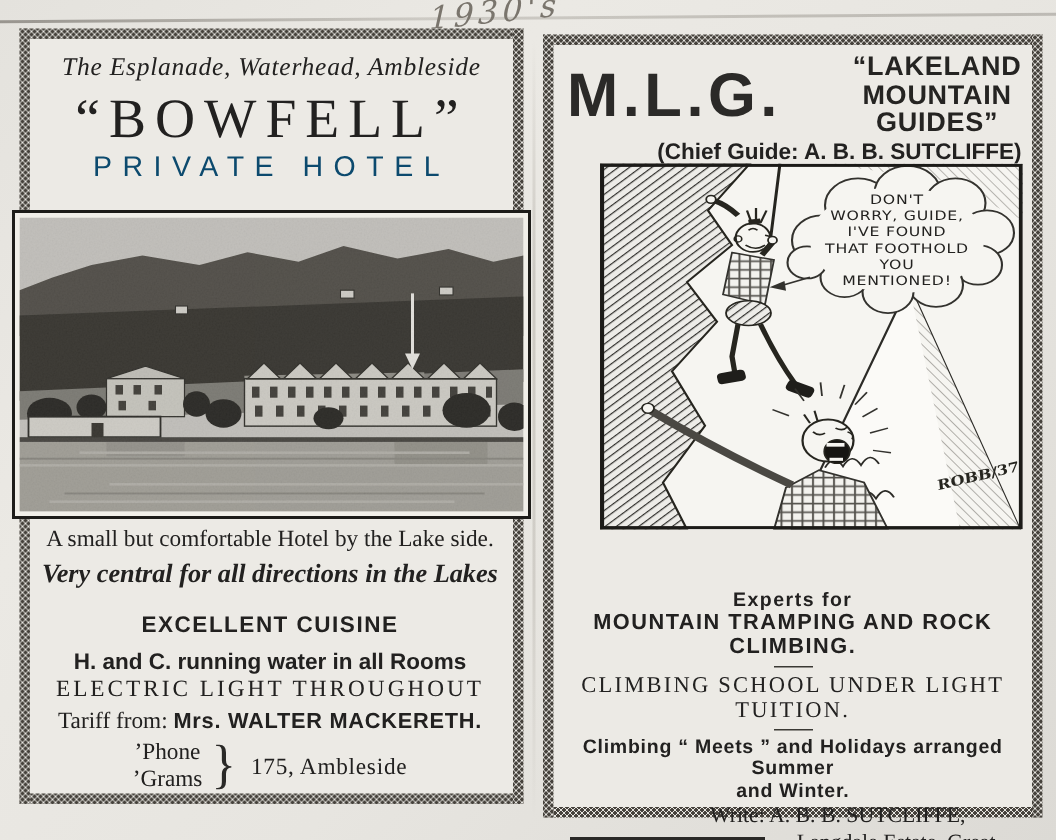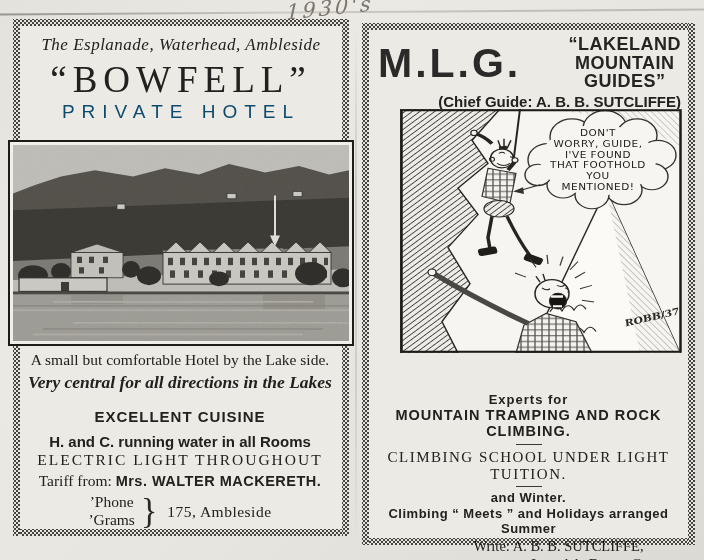--- a/index.html
+++ b/index.html
@@ -341,22 +341,22 @@
         <rect x="1.5" y="1.5" width="279" height="293" fill="none" stroke="#1c1b18" stroke-width="2.5"></rect>
       </svg>
     </div>
 
     <div class="rp-text">
       <div class="rp-intro">Experts for</div>
       <div class="rp-main">MOUNTAIN TRAMPING AND ROCK CLIMBING.</div>
       <div class="mini-rule"></div>
       <div class="rp-school">CLIMBING SCHOOL UNDER LIGHT TUITION.</div>
       <div class="mini-rule"></div>
+      <div class="rp-meets">Climbing “ Meets ” and Holidays arranged Summer</div>
       <div class="rp-meets" style="margin-top:0">and Winter.</div>
-      <div class="rp-meets">Climbing “ Meets ” and Holidays arranged Summer</div>
       <div class="rp-write">Write:  A. B. B. SUTCLIFFE,</div>
       <div class="rp-bottom">
         <div class="phone-box">GRASMERE 82</div>
         <div class="rp-addr">
           <div>Langdale Estate, Great Langdale,</div>
 
         </div>
       </div>
     </div>
   </div>

